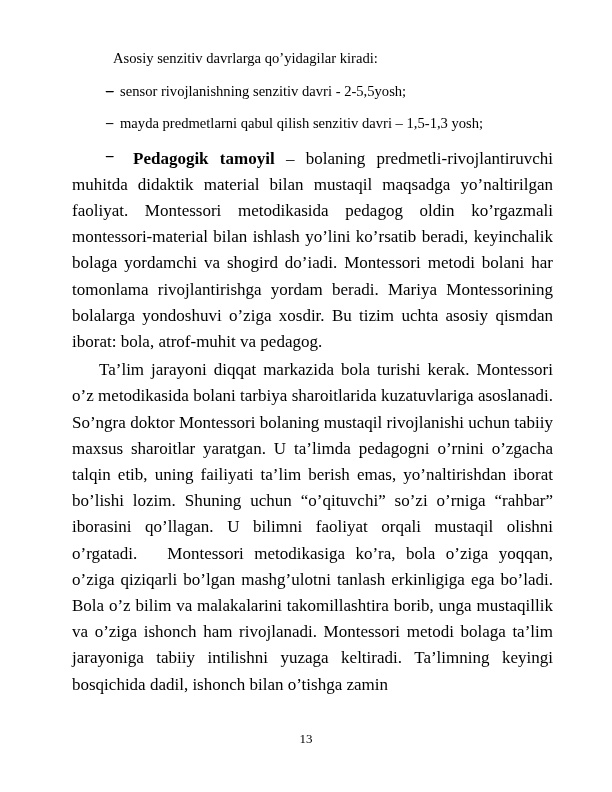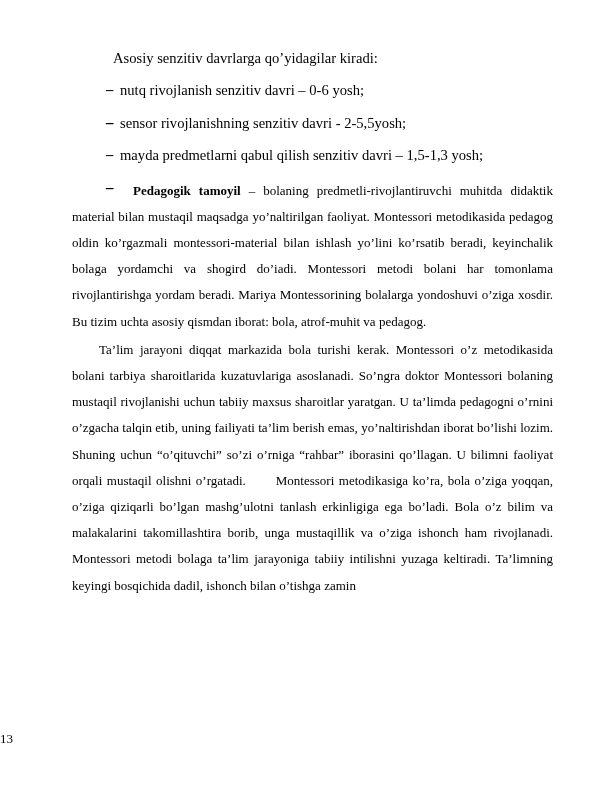--- a/index.html
+++ b/index.html
@@ -59,21 +59,21 @@
   .bullet-item .marker {
     position: absolute;
     left: 34px;
     top: -1px;
     font-weight: bold;
     font-size: 14.6px;
     letter-spacing: -0.5px;
   }
 
   .para {
-    font-size: 13px;
+    font-size: 17px;
     line-height: 26.2px;
     text-align: justify;
     text-justify: inter-word;
     margin: 0;
     hyphens: none;
   }
 
   .para.first-para {
     margin-top: 9px;
     text-indent: 61px;
@@ -91,37 +91,37 @@
   .gap-wide {
     display: inline-block;
     width: 30px;
   }
 
   .page-number {
     position: absolute;
     left: 0;
     top: 731px;
     width: 612px;
+    text-align: center;
     font-size: 13px;
     line-height: 16px;
   }
 </style>
 </head>
 <body>
 
 <div class="page">
 
   <div class="content">
 
     <p class="intro-line">Asosiy senzitiv davrlarga qo’yidagilar kiradi:</p>
 
     <ul class="bullet-list">
       <li class="bullet-item">
         <span class="marker">–</span>
-        <span>nutq rivojlanish senzitiv davri – 0-6 yosh;</span>
       </li>
       <li class="bullet-item">
         <span class="marker">–</span>
       </li>
       <li class="bullet-item">
         <span class="marker">–</span>
         <span>sensor rivojlanishning senzitiv davri - 2-5,5yosh;</span>
       </li>
       <li class="bullet-item">
         <span class="marker">–</span>

